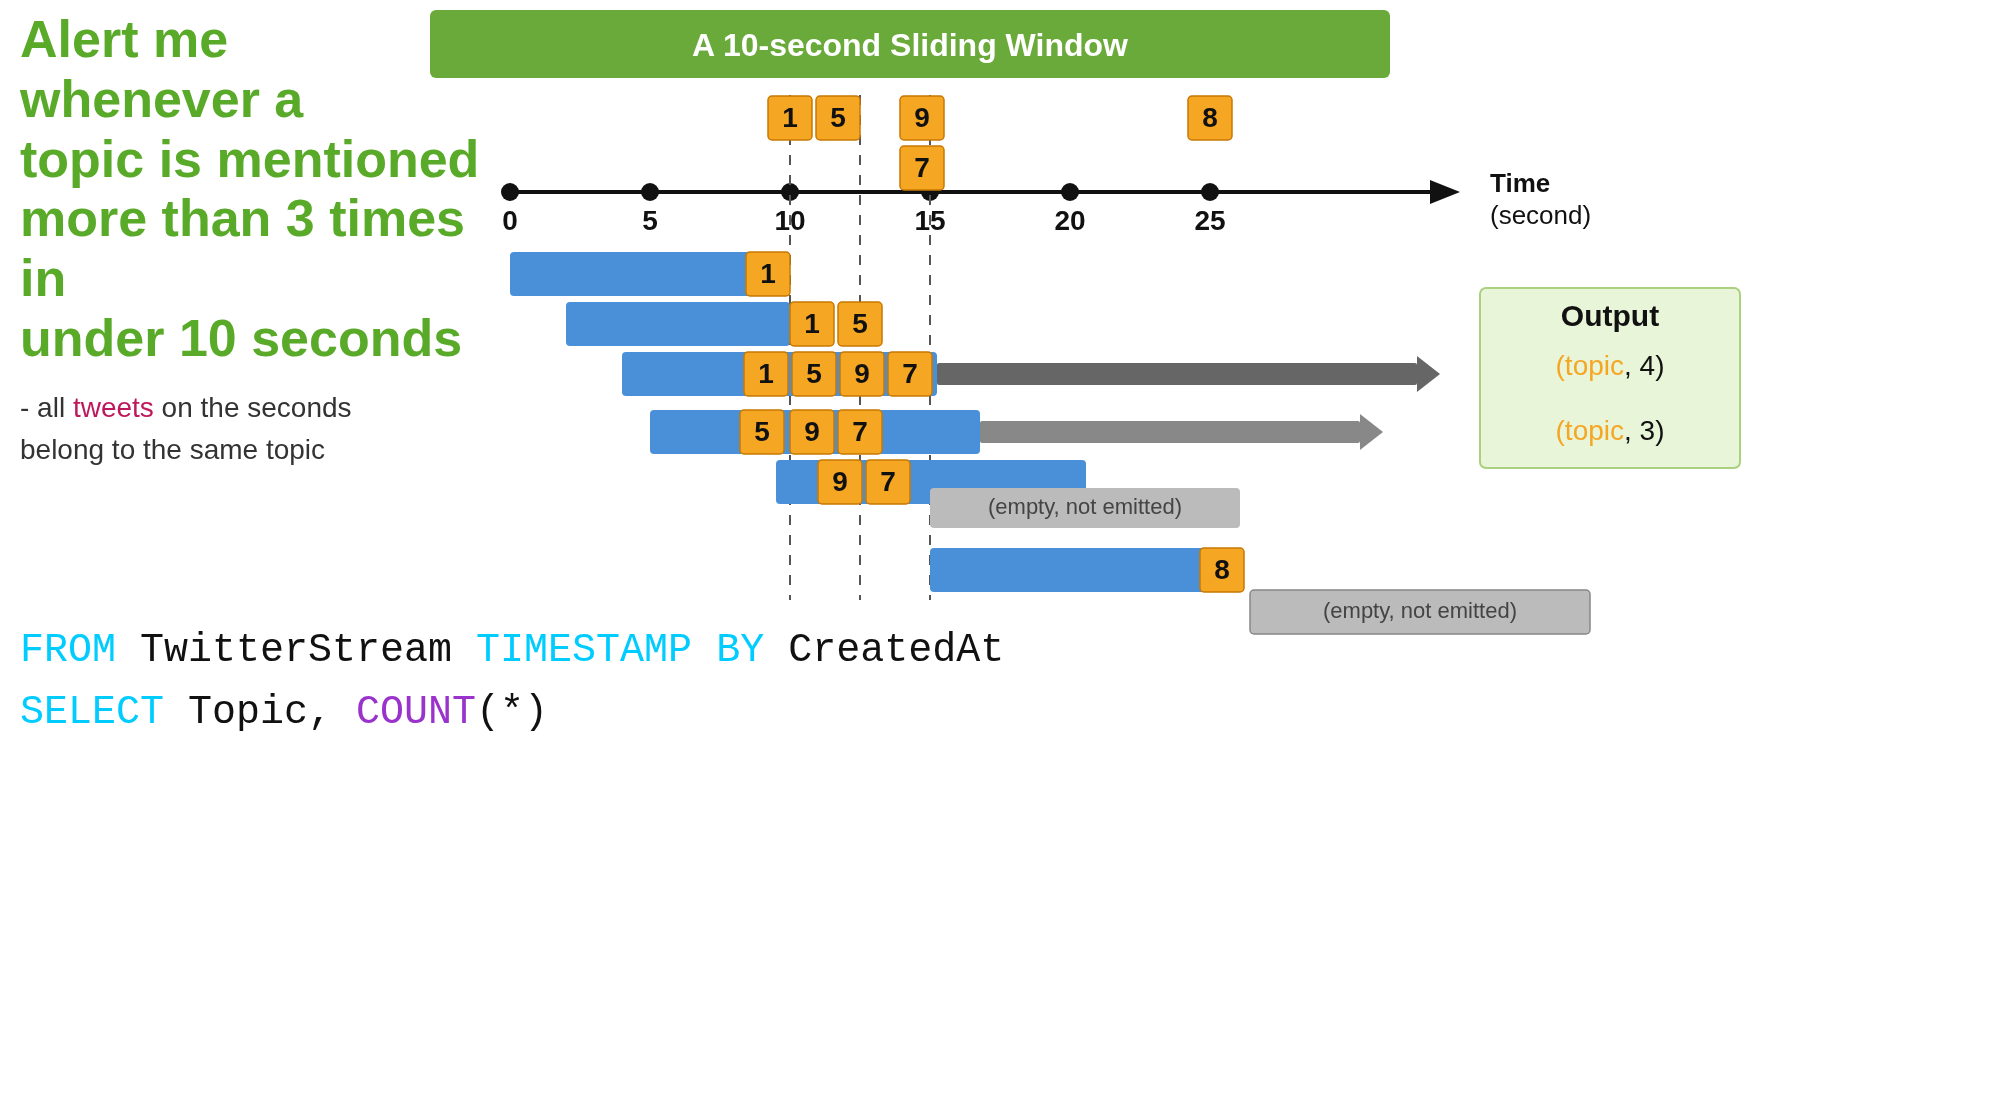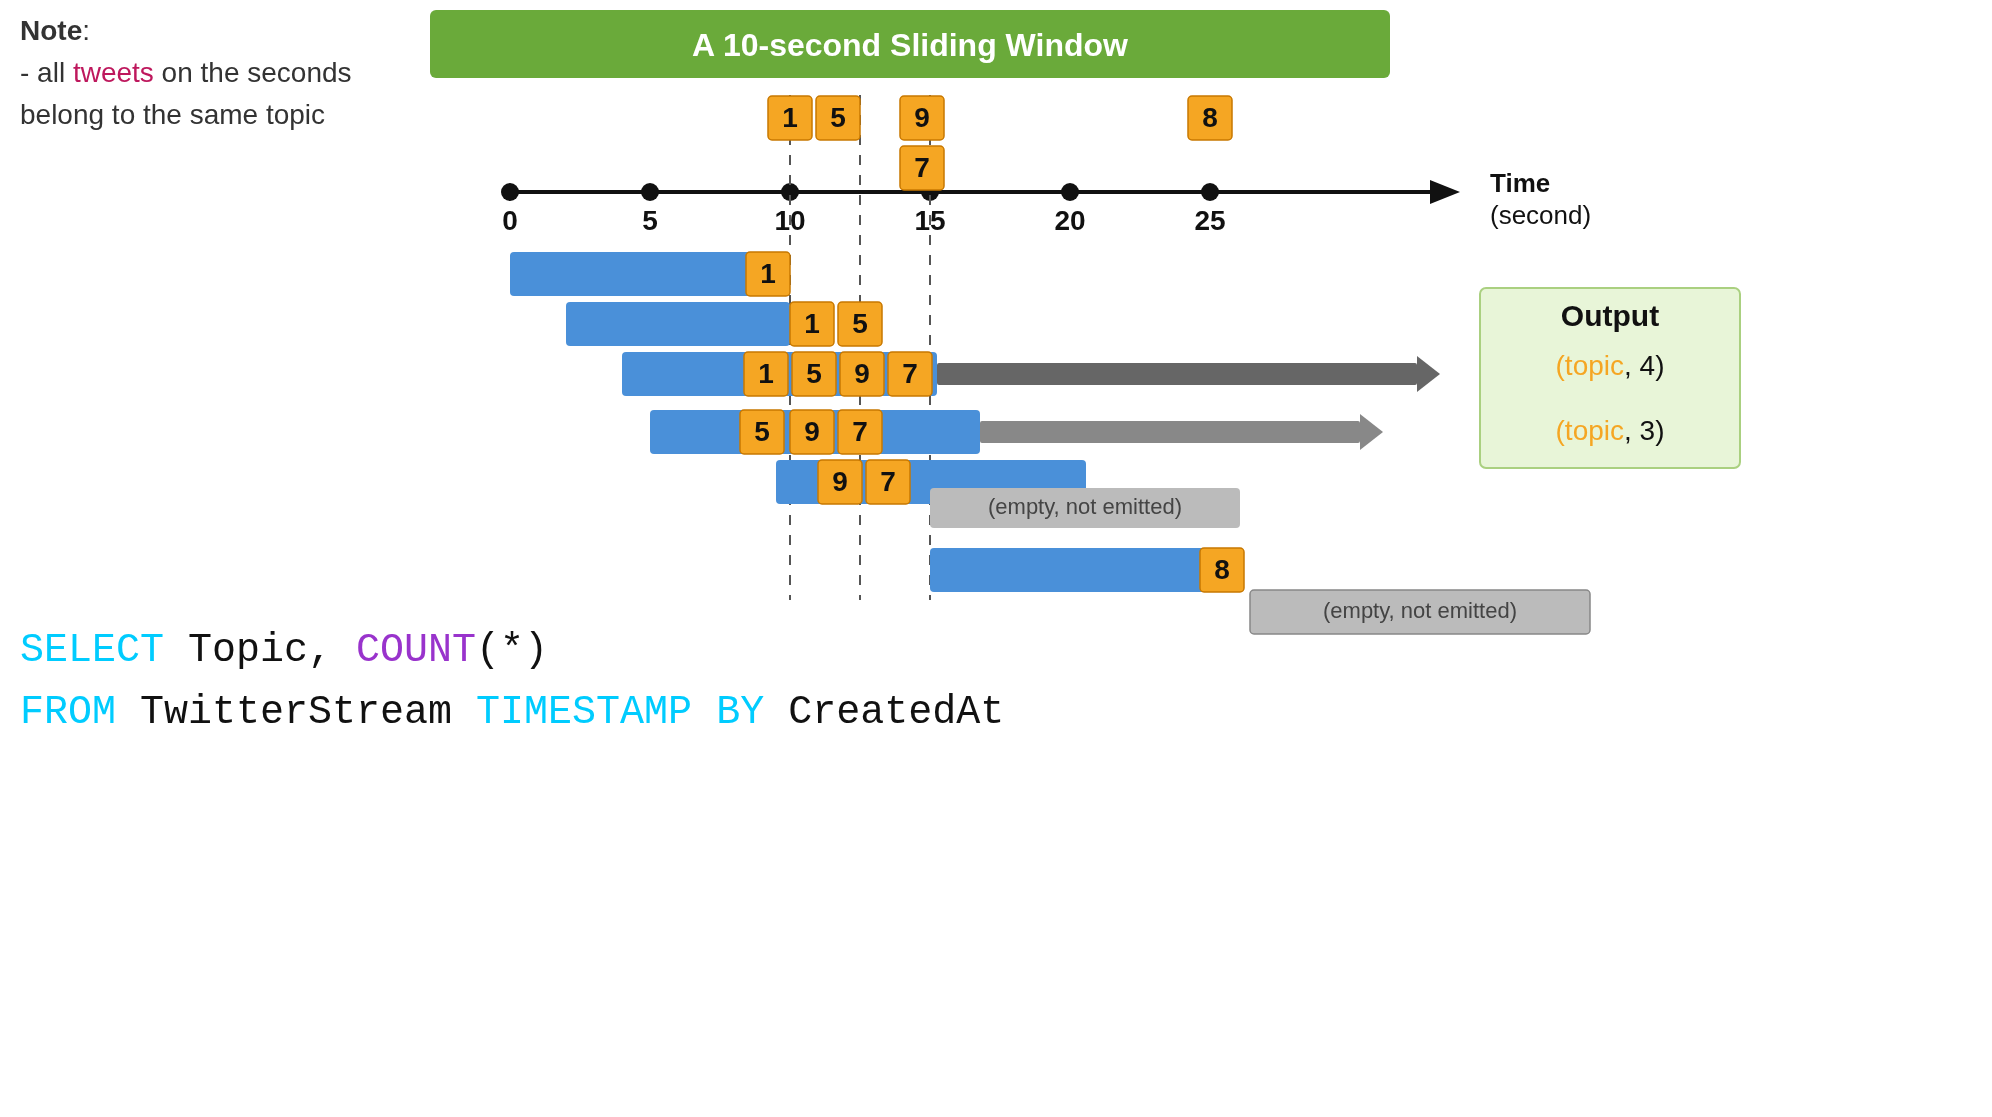--- a/index.html
+++ b/index.html
@@ -54,35 +54,40 @@
 
     .sql-keyword { color: #00ccff; }
     .sql-function { color: #9933cc; }
     .sql-text { color: #111; }
 
   </style>
 </head>
 <body>
 
 <div id="left-panel">
+  <div class="alert-text">
+    <span>Alert me whenever a</span><br>
+    <span>topic is mentioned</span><br>
+    <span>more than 3 times in</span><br>
+    <span>under 10 seconds</span>
+  </div>
   <div class="note-section">
-    <p><strong>Note</strong><span>:</span></p>
     <p>
       <span>- all </span><span class="tweets-highlight">tweets</span><span> on the seconds</span>
     </p>
     <p>belong to the same topic</p>
   </div>
 </div>
 
 <div id="sql-section">
   <div>
+    <span class="sql-keyword">FROM</span><span class="sql-text"> TwitterStream </span><span class="sql-keyword">TIMESTAMP</span><span class="sql-keyword"> BY </span><span class="sql-text">CreatedAt</span>
+  </div>
+  <div>
     <span class="sql-keyword">SELECT</span><span class="sql-text"> Topic, </span><span class="sql-function">COUNT</span><span class="sql-text">(*)</span>
-  </div>
-  <div>
-    <span class="sql-keyword">FROM</span><span class="sql-text"> TwitterStream </span><span class="sql-keyword">TIMESTAMP</span><span class="sql-keyword"> BY </span><span class="sql-text">CreatedAt</span>
   </div>
 </div>
 
 <svg id="diagram-svg" style="position:absolute; left:430px; top:0px; width:1540px; height:640px;" viewBox="0 0 1540 640">
 
   <rect x="0" y="10" width="960" height="68" rx="6" fill="#6aaa3a"></rect>
   <text x="480" y="56" text-anchor="middle" fill="white" font-size="32" font-weight="bold" font-family="Arial">A 10-second Sliding Window</text>
 
   <line x1="80" y1="192" x2="1000" y2="192" stroke="#111" stroke-width="4"></line>
 

